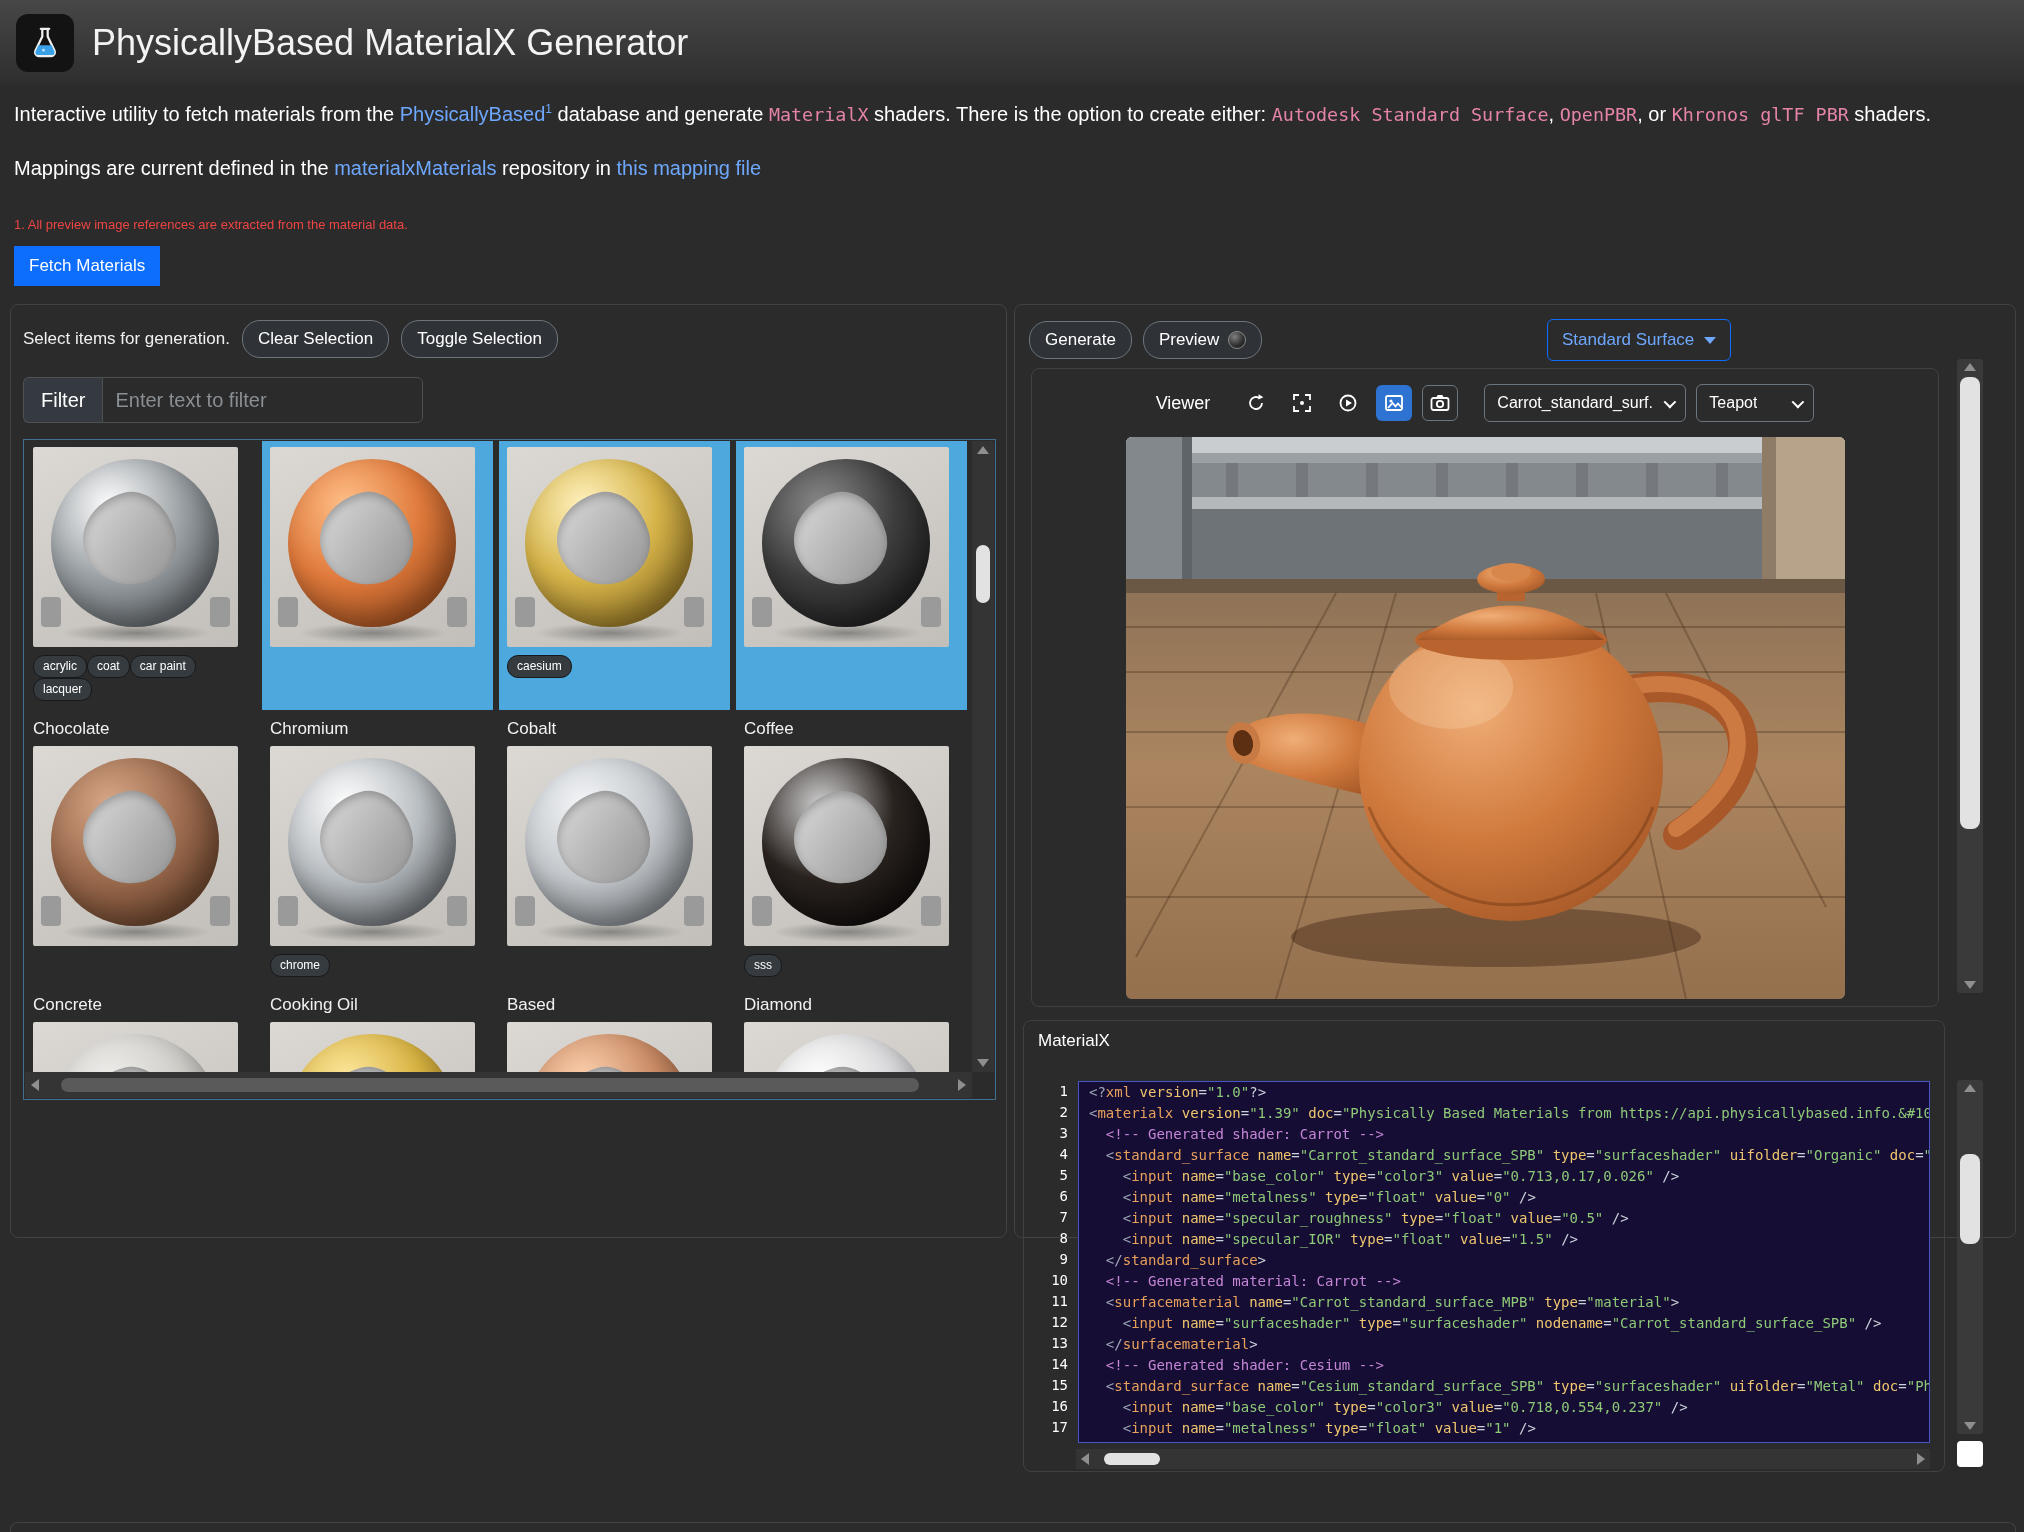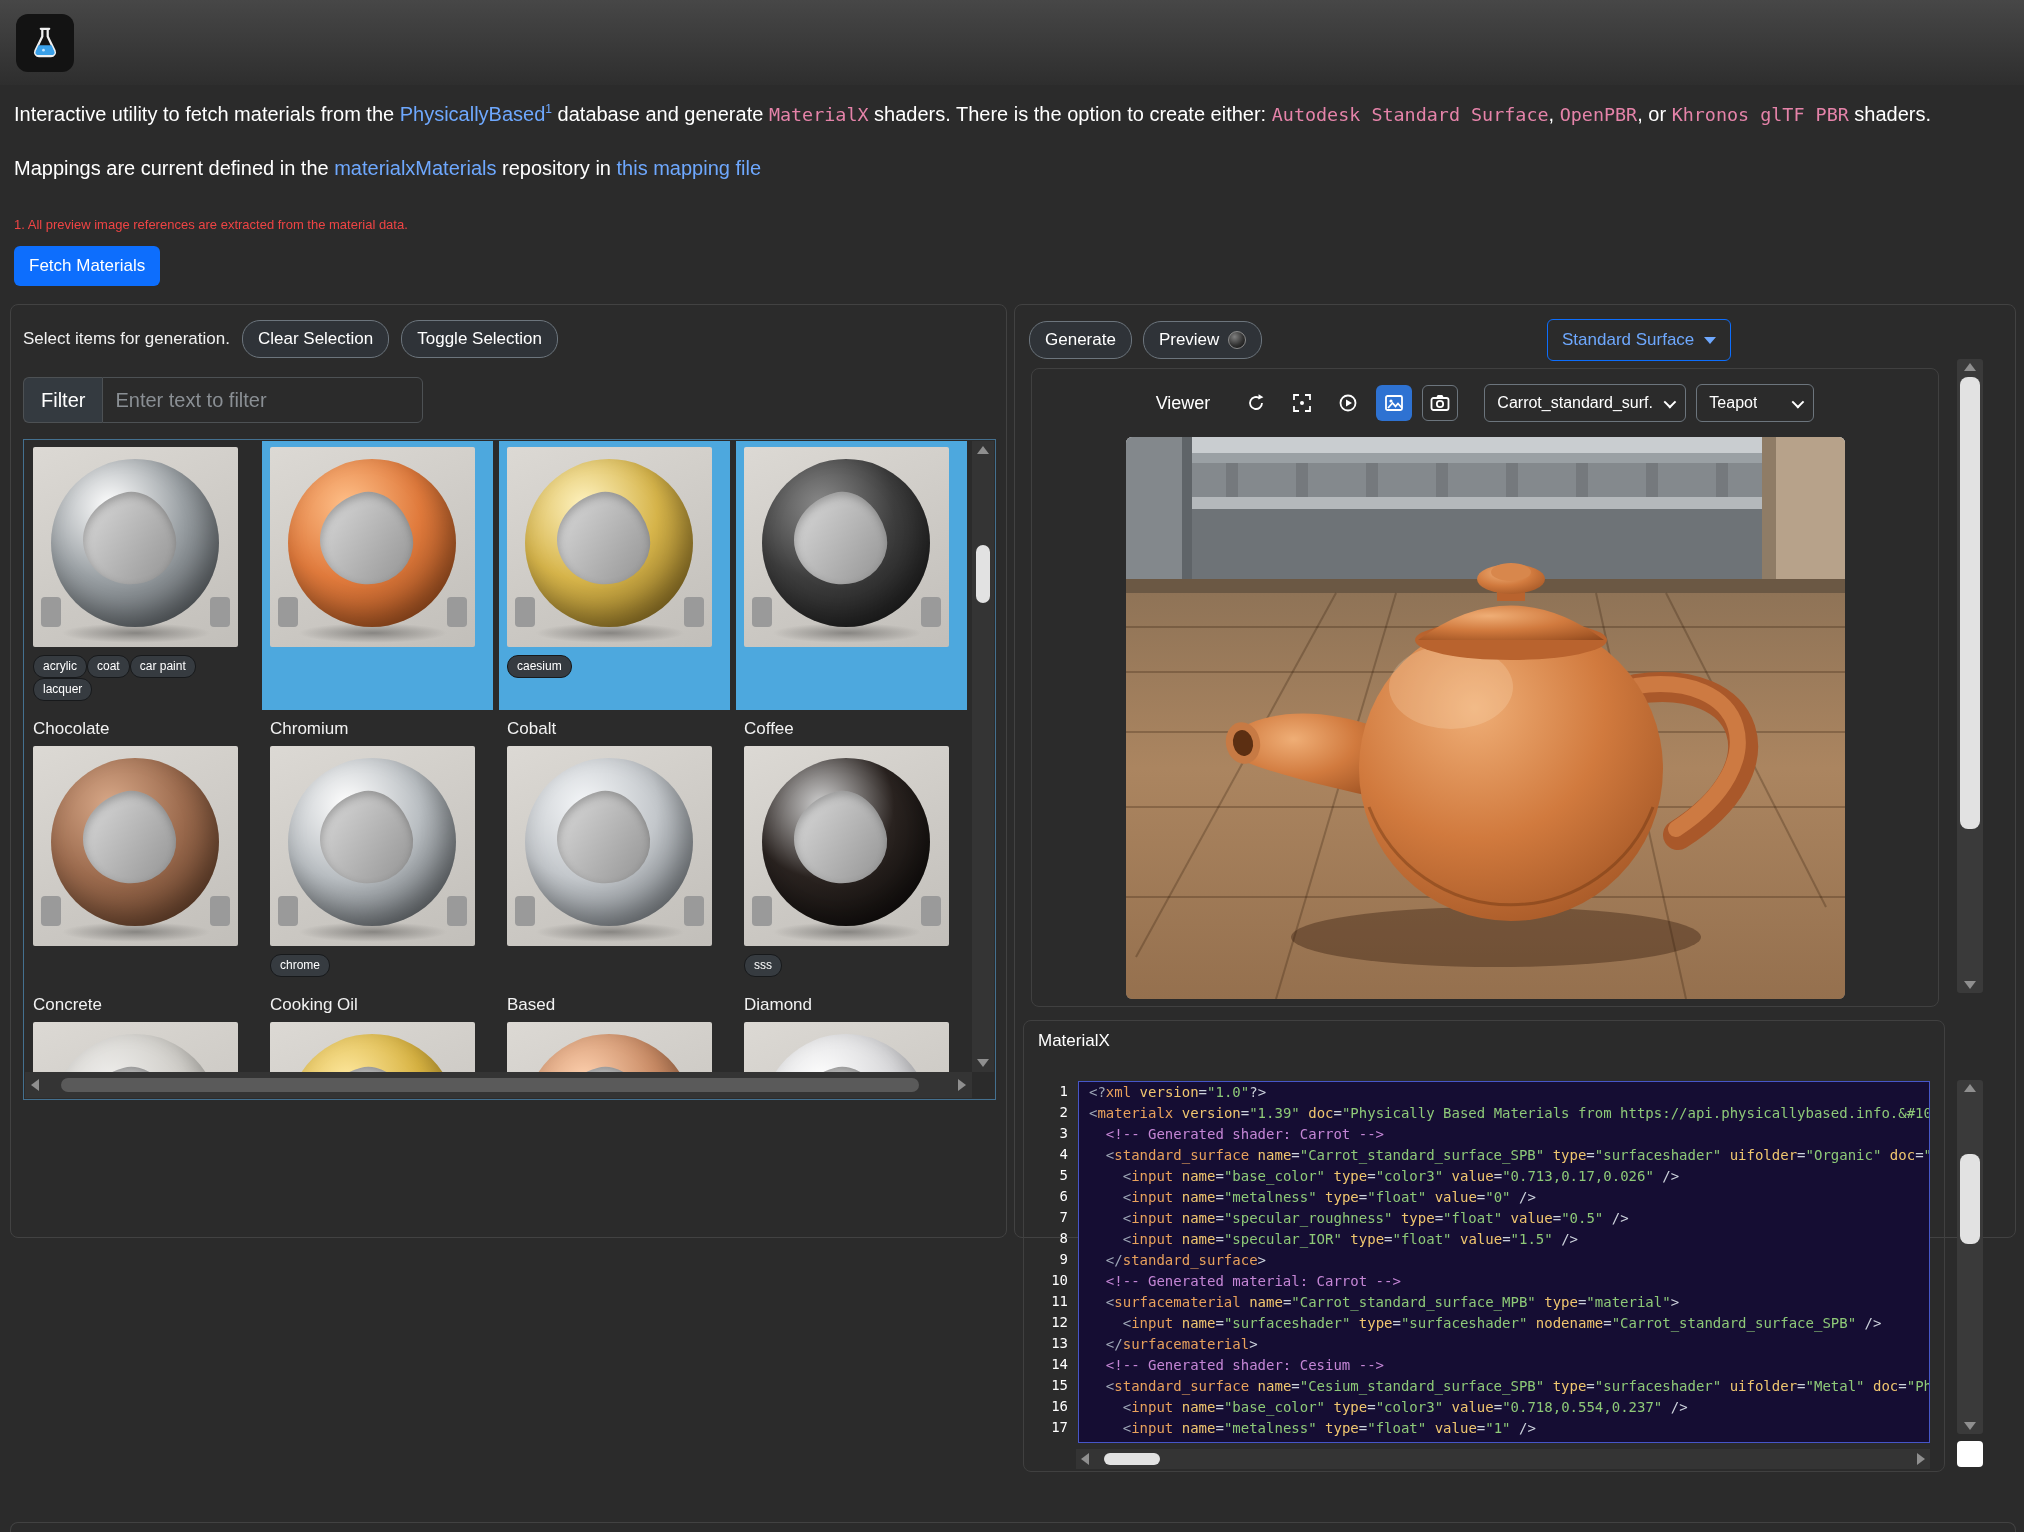--- a/index.html
+++ b/index.html
@@ -22,21 +22,21 @@
 
   
   .intro{ padding:16px 14px 0; }
   .intro-line{ font-size:20px; color:#ffffff; line-height:1.3; }
   .intro-line + .intro-line{ margin-top:28px; }
   .t-link{ color:var(--link); }
   .t-code{ font-family:"DejaVu Sans Mono", monospace; color:var(--codepink); font-size:0.92em; }
   .intro-line sup{ font-size:12px; color:var(--link); }
   .footnote{ font-size:13px; color:#ef4444; margin-top:36px; }
   .btn-primary{ margin-top:14px; background:var(--primary); color:#fff; border:none;
-    border-radius:6px; font-size:17px; padding:10px 15px; cursor:pointer; }
+    border-radius:0; font-size:17px; padding:10px 15px; cursor:pointer; }
 
   
   .main{ position:absolute; top:304px; left:10px; width:2006px; height:934px; display:flex; gap:7px; }
   .panel{ border:1px solid #424242; border-radius:8px; background:#2b2b2b; position:relative; }
   .left-panel{ width:997px; flex:none; }
   .right-panel{ width:1002px; flex:none; }
 
   
   .lp-toolbar{ position:absolute; top:14px; left:12px; right:12px; height:40px;
     display:flex; align-items:center; gap:12px; }
@@ -148,20 +148,21 @@
 <body>
 
 <div class="app-header">
   <div class="app-icon">
     <svg width="36" height="36" viewBox="0 0 24 24">
       <path d="M9.2 2.5h5.6M10.2 2.5v5.2L5.6 17.2a2.6 2.6 0 0 0 2.4 3.6h8a2.6 2.6 0 0 0 2.4-3.6L13.8 7.7V2.5" fill="none" stroke="#f0f0f0" stroke-width="1.5" stroke-linecap="round"></path>
       <path d="M7.6 13.5h8.8l1.9 4.3a1.6 1.6 0 0 1-1.5 2.2H7.2a1.6 1.6 0 0 1-1.5-2.2z" fill="#3aa0e8"></path>
       <circle cx="11" cy="16.8" r="0.9" fill="#bfe3ff"></circle>
     </svg>
   </div>
+  <h1 class="app-title">PhysicallyBased MaterialX Generator</h1>
 </div>
 
 <div class="intro">
   <p class="intro-line"><span>Interactive utility to fetch materials from the </span><span class="t-link">PhysicallyBased</span><sup>1</sup><span> database and generate </span><span class="t-code">MaterialX</span><span> shaders. There is the option to create either: </span><span class="t-code">Autodesk Standard Surface</span><span>, </span><span class="t-code">OpenPBR</span><span>, or </span><span class="t-code">Khronos glTF PBR</span><span> shaders.</span></p>
   <p class="intro-line"><span>Mappings are current defined in the </span><span class="t-link">materialxMaterials</span><span> repository in </span><span class="t-link">this mapping file</span></p>
   <p class="footnote">1. All preview image references are extracted from the material data.</p>
   <button class="btn-primary">Fetch Materials</button>
 </div>
 
 <div class="main">

